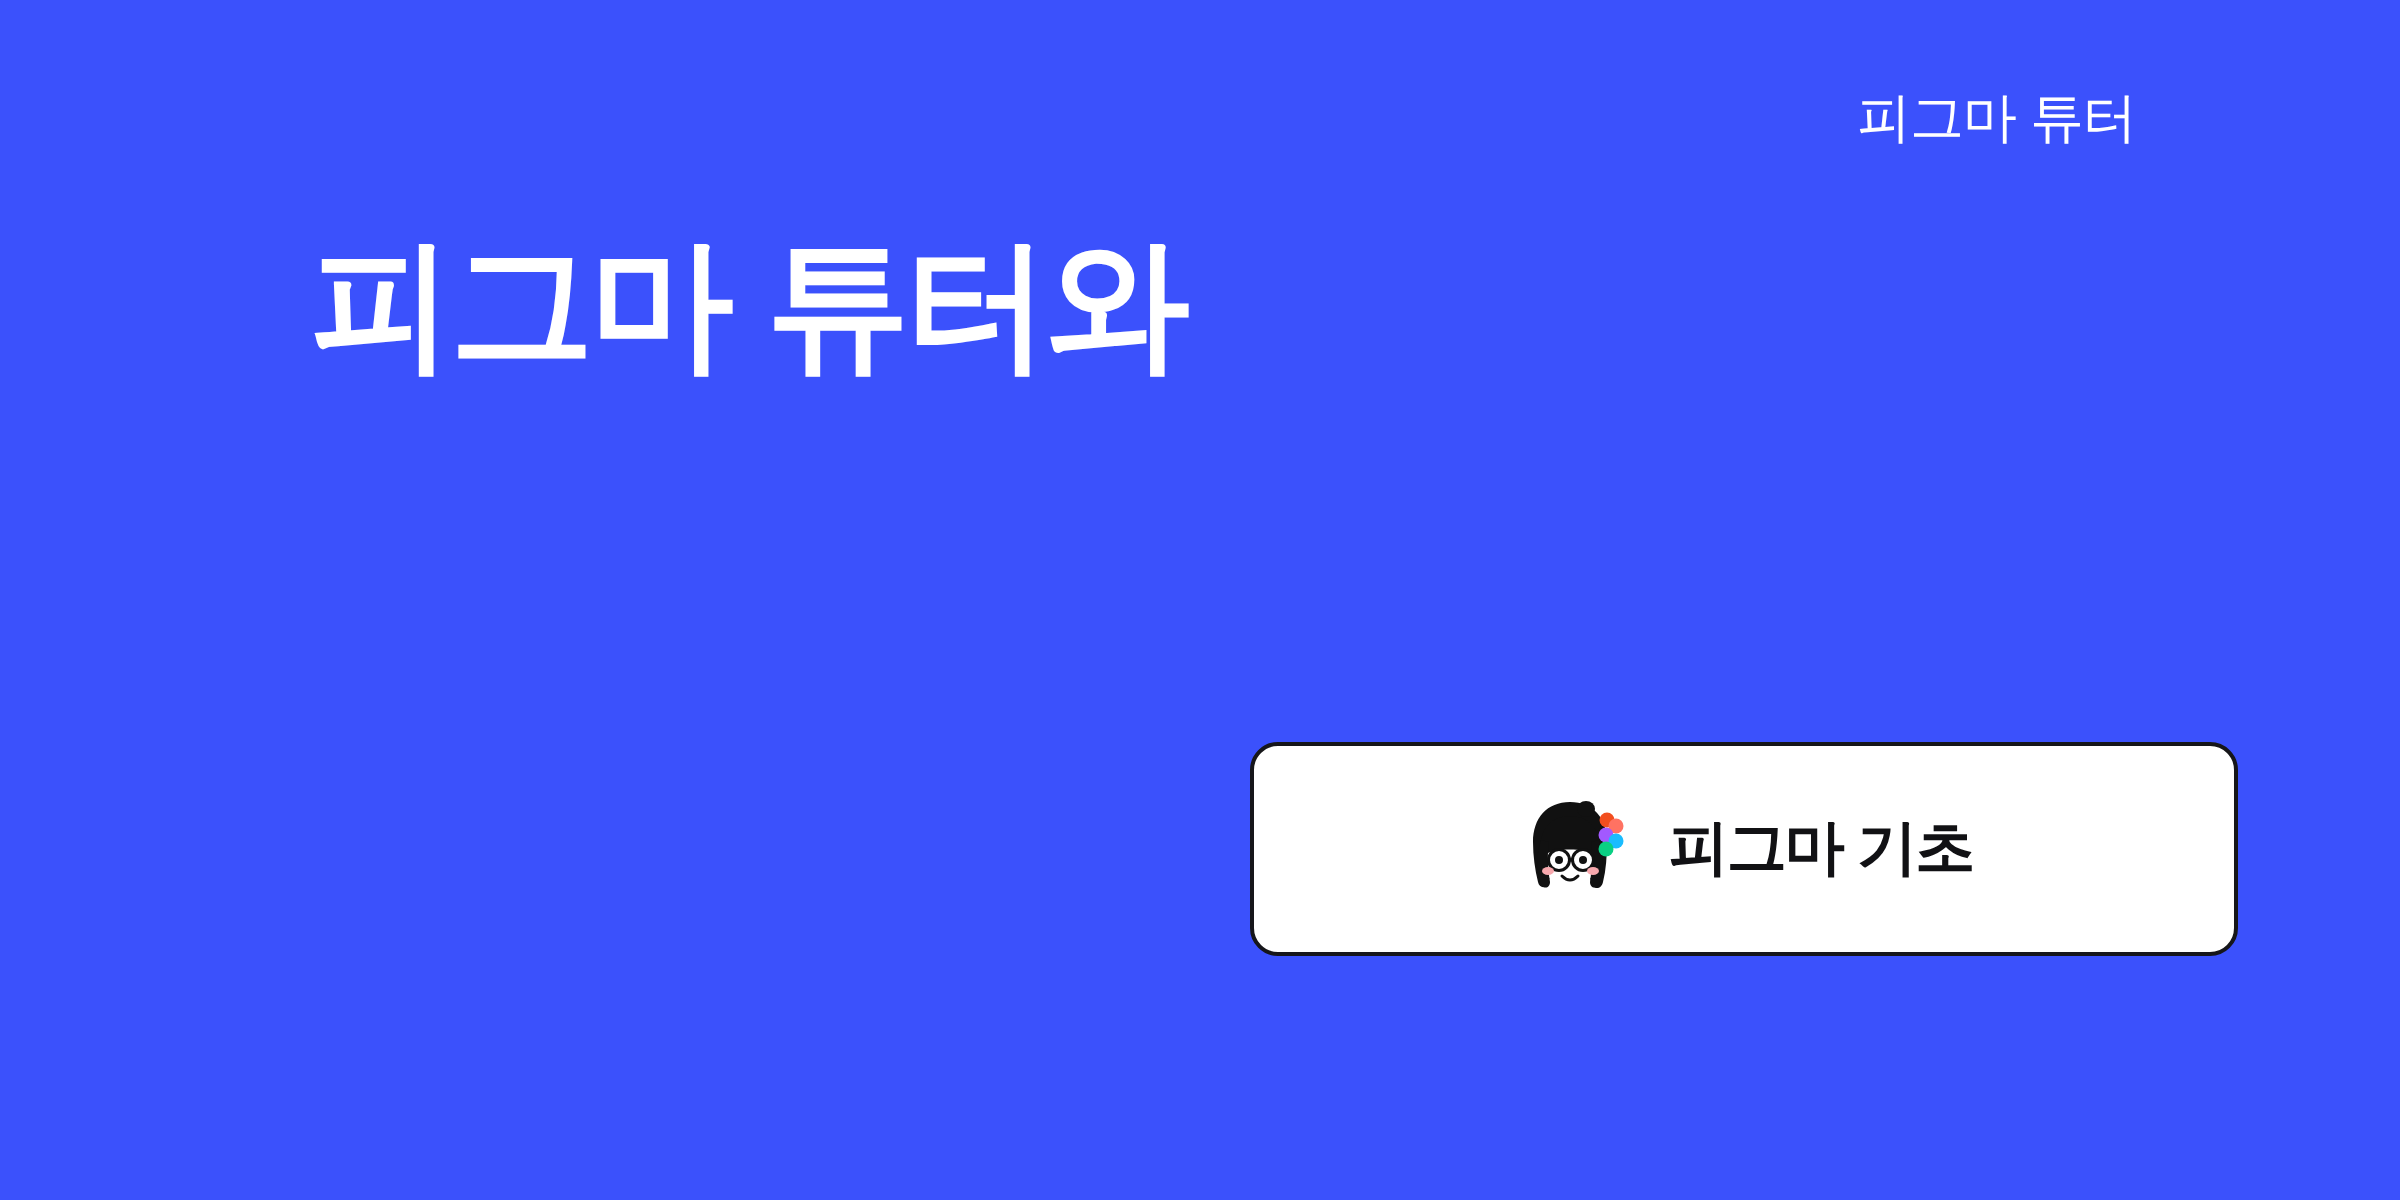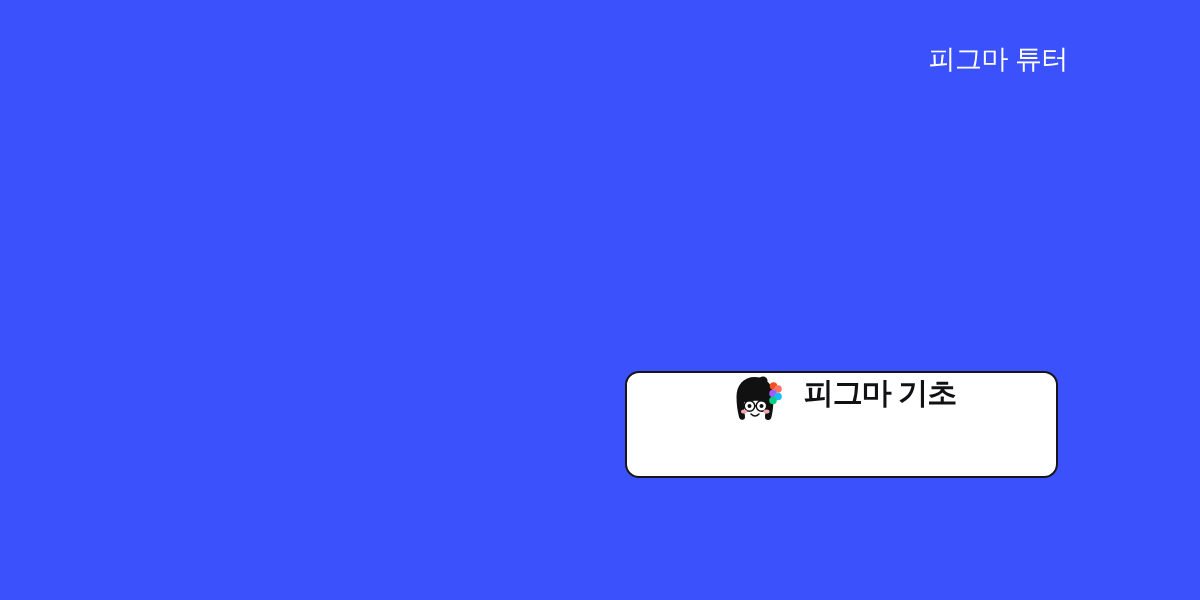--- a/index.html
+++ b/index.html
@@ -51,27 +51,28 @@
     line-height: 110px;
     letter-spacing: -2px;
     white-space: nowrap;
   }
 
   
   #course-button {
     position: absolute;
     left: 625px;
     top: 371px;
-    width: 433px;
+    width: 494px;
     height: 107px;
     box-sizing: border-box;
     background: #FFFFFF;
     border: 2px solid #16161a;
     border-radius: 14px;
     display: flex;
+    align-items: center;
     justify-content: center;
     gap: 21px;
     cursor: pointer;
   }
   #course-button-label {
     color: #111114;
     font-size: 30px;
     font-weight: 700;
     letter-spacing: -1px;
     white-space: nowrap;
@@ -84,20 +85,21 @@
   }
 </style>
 </head>
 <body>
 
 <div id="banner">
 
   <div id="brand-logo">피그마 튜터</div>
 
   <div id="headline">
+    <span class="headline-line">피그마 튜터와</span>
   </div>
 
   <div id="course-button">
 
     <svg id="tutor-avatar-icon" viewBox="0 0 112 112">
 
       <path d="M56 8
                C33 8 19 24 19 48
                C19 62 21 76 24 88
                C25 93 30 95 33 91

